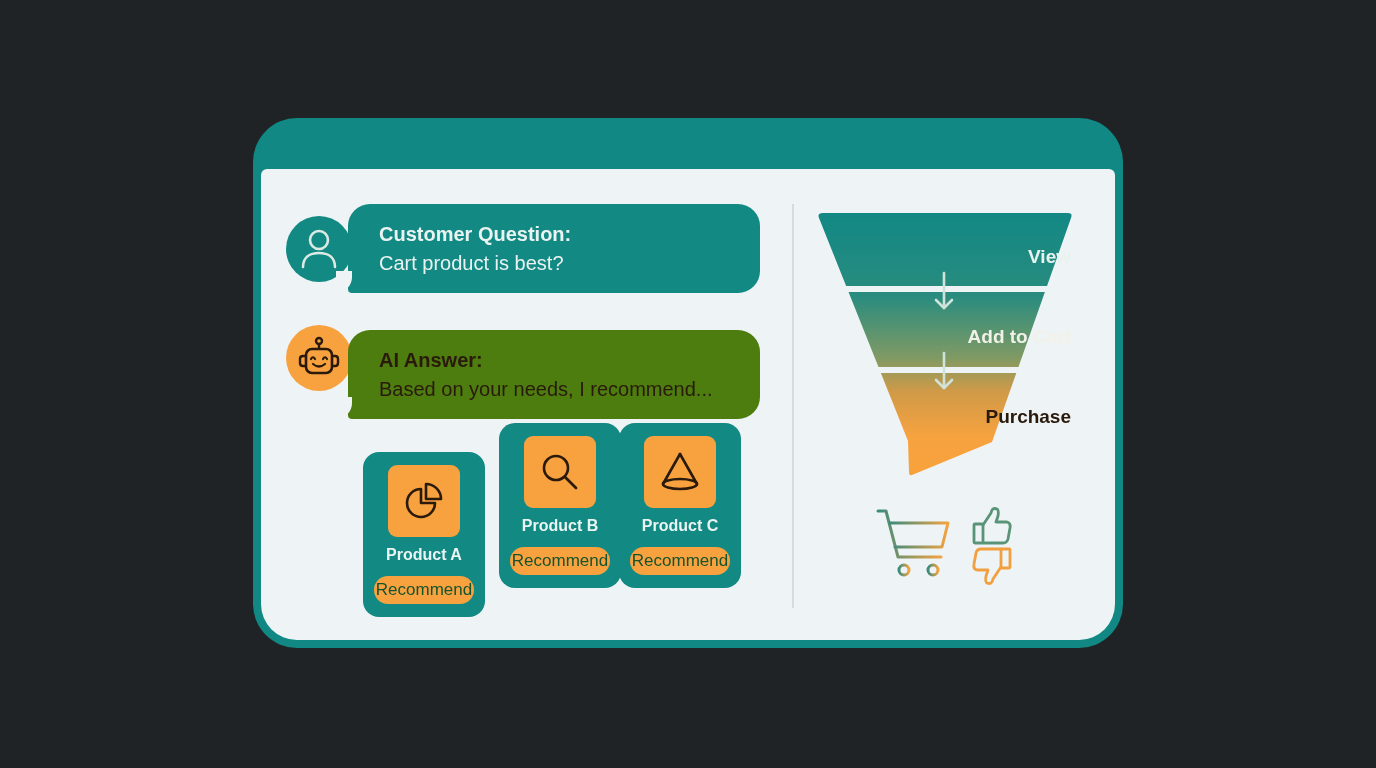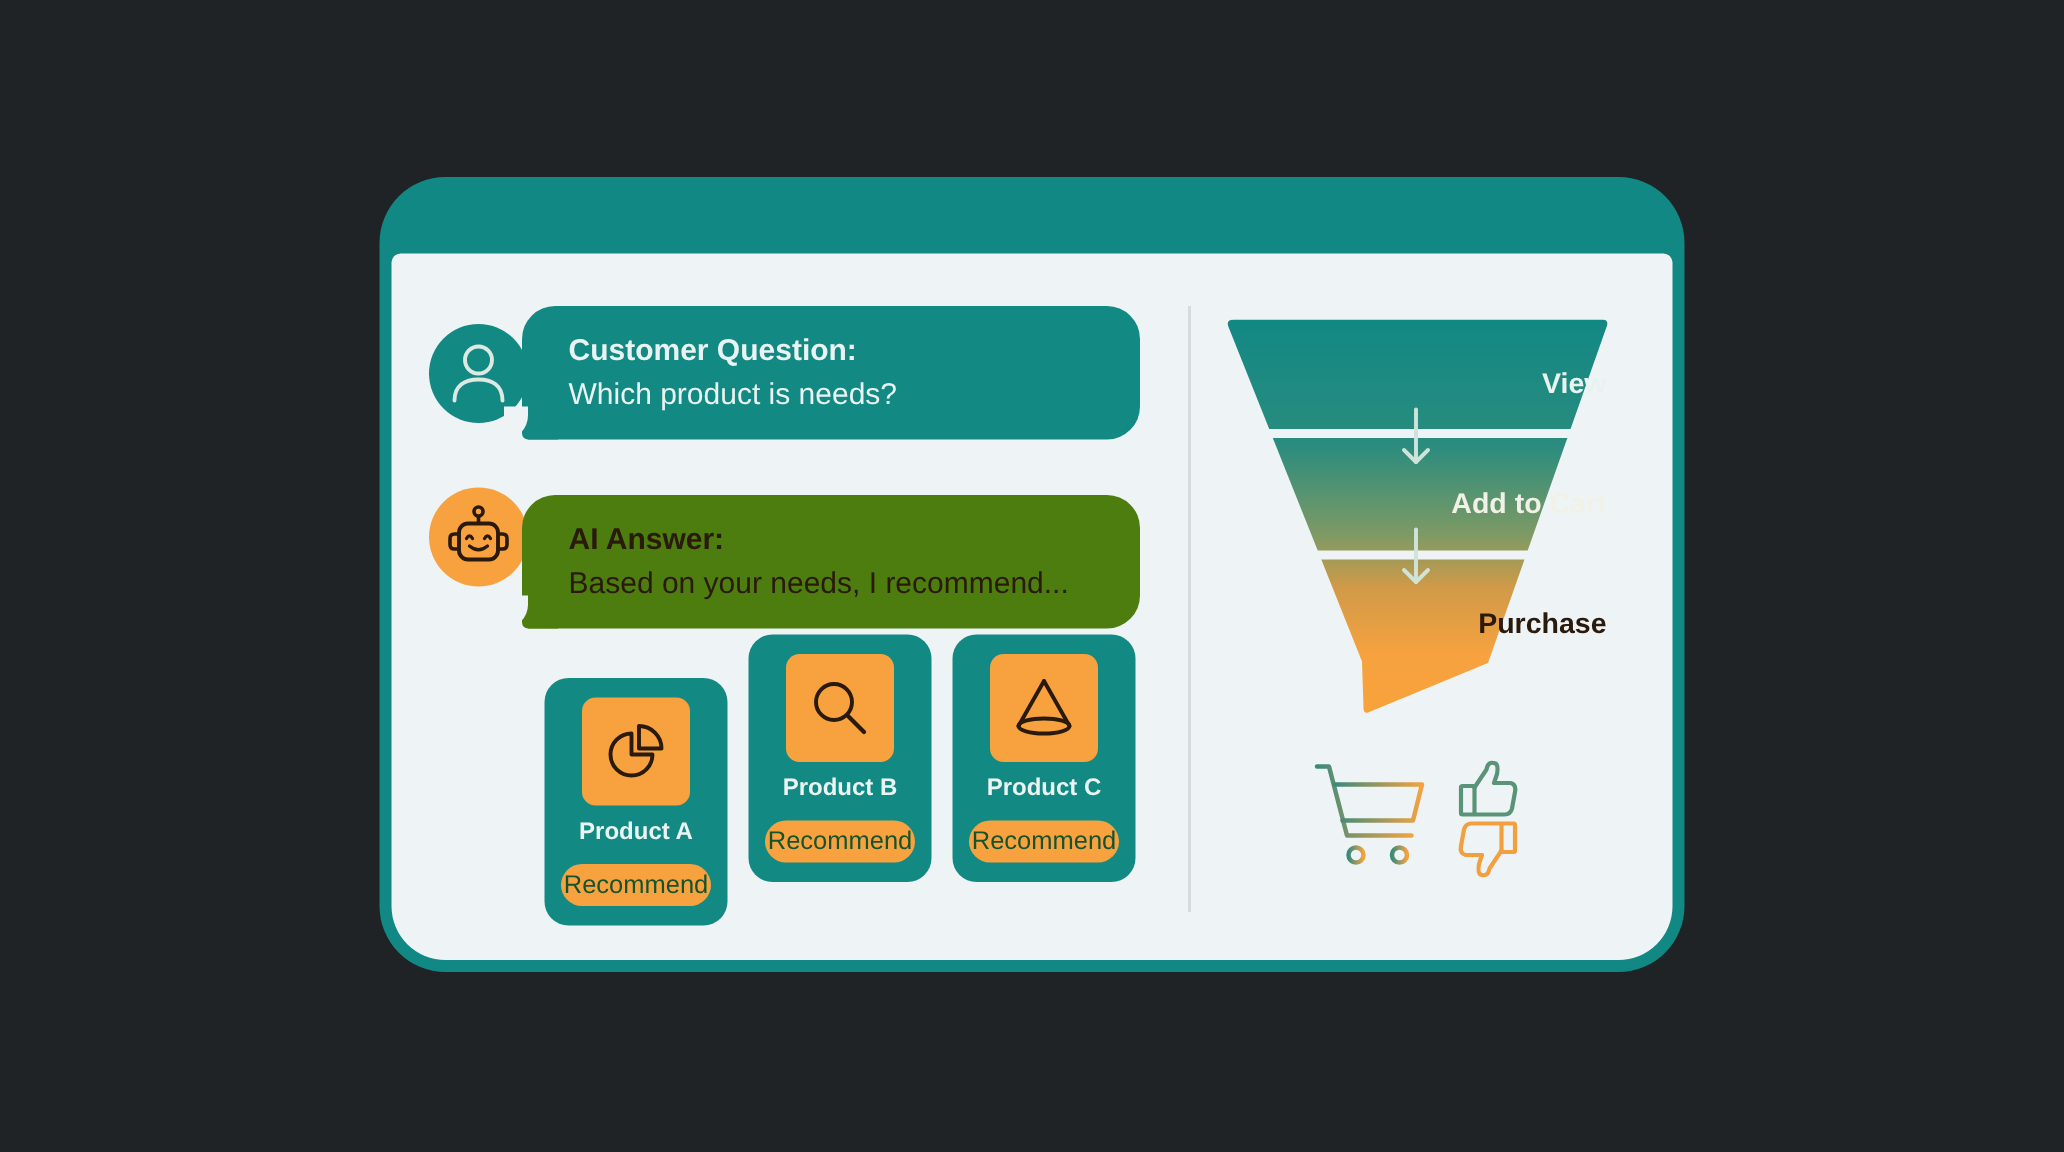--- a/index.html
+++ b/index.html
@@ -82,21 +82,21 @@
 
       <div class="avatar user">
         <svg width="40" height="44" viewBox="0 0 40 44">
           <circle cx="20" cy="13" r="9" fill="none" stroke="#dde9e3" stroke-width="2.6"></circle>
           <path d="M4 40 C4 30 11 26 20 26 C29 26 36 30 36 40" fill="none" stroke="#dde9e3" stroke-width="2.6" stroke-linecap="round"></path>
         </svg>
       </div>
 
       <div class="bubble user">
         <span class="title">Customer Question:</span>
-        <span class="text">Which product is needs?</span>
+        <span class="text">Cart product is best?</span>
       </div>
 
       <div class="avatar bot">
         <svg width="46" height="46" viewBox="0 0 46 46">
           <circle cx="23" cy="6" r="3" fill="none" stroke="#2a1a0c" stroke-width="2.4"></circle>
           <line x1="23" y1="9" x2="23" y2="14" stroke="#2a1a0c" stroke-width="2.4"></line>
           <rect x="10" y="14" width="26" height="24" rx="6" fill="none" stroke="#2a1a0c" stroke-width="2.6"></rect>
           <path d="M10 21 H7 Q4 21 4 24 V28 Q4 31 7 31 H10" fill="none" stroke="#2a1a0c" stroke-width="2.4"></path>
           <path d="M36 21 H39 Q42 21 42 24 V28 Q42 31 39 31 H36" fill="none" stroke="#2a1a0c" stroke-width="2.4"></path>
           <path d="M15 24 Q17 20.5 19 24" fill="none" stroke="#2a1a0c" stroke-width="2.2" stroke-linecap="round"></path>
@@ -125,21 +125,21 @@
         <div class="icon-box">
           <svg width="44" height="44" viewBox="0 0 44 44">
             <circle cx="18" cy="18" r="12" fill="none" stroke="#2a1a0c" stroke-width="2.6"></circle>
             <line x1="27" y1="27" x2="38" y2="38" stroke="#2a1a0c" stroke-width="2.8" stroke-linecap="round"></line>
           </svg>
         </div>
         <div class="name">Product B</div>
         <button class="rec">Recommend</button>
       </div>
 
-      <div class="card" style="left:374px;padding-left:48px;">
+      <div class="card" style="left:358px;padding-left:48px;">
         <div class="icon-box">
           <svg width="46" height="44" viewBox="0 0 46 44">
             <path d="M23 4 L6 34" fill="none" stroke="#2a1a0c" stroke-width="2.6" stroke-linecap="round"></path>
             <path d="M23 4 L40 34" fill="none" stroke="#2a1a0c" stroke-width="2.6" stroke-linecap="round"></path>
             <ellipse cx="23" cy="34" rx="17" ry="5" fill="none" stroke="#2a1a0c" stroke-width="2.6"></ellipse>
           </svg>
         </div>
         <div class="name">Product C</div>
         <button class="rec">Recommend</button>
       </div>

